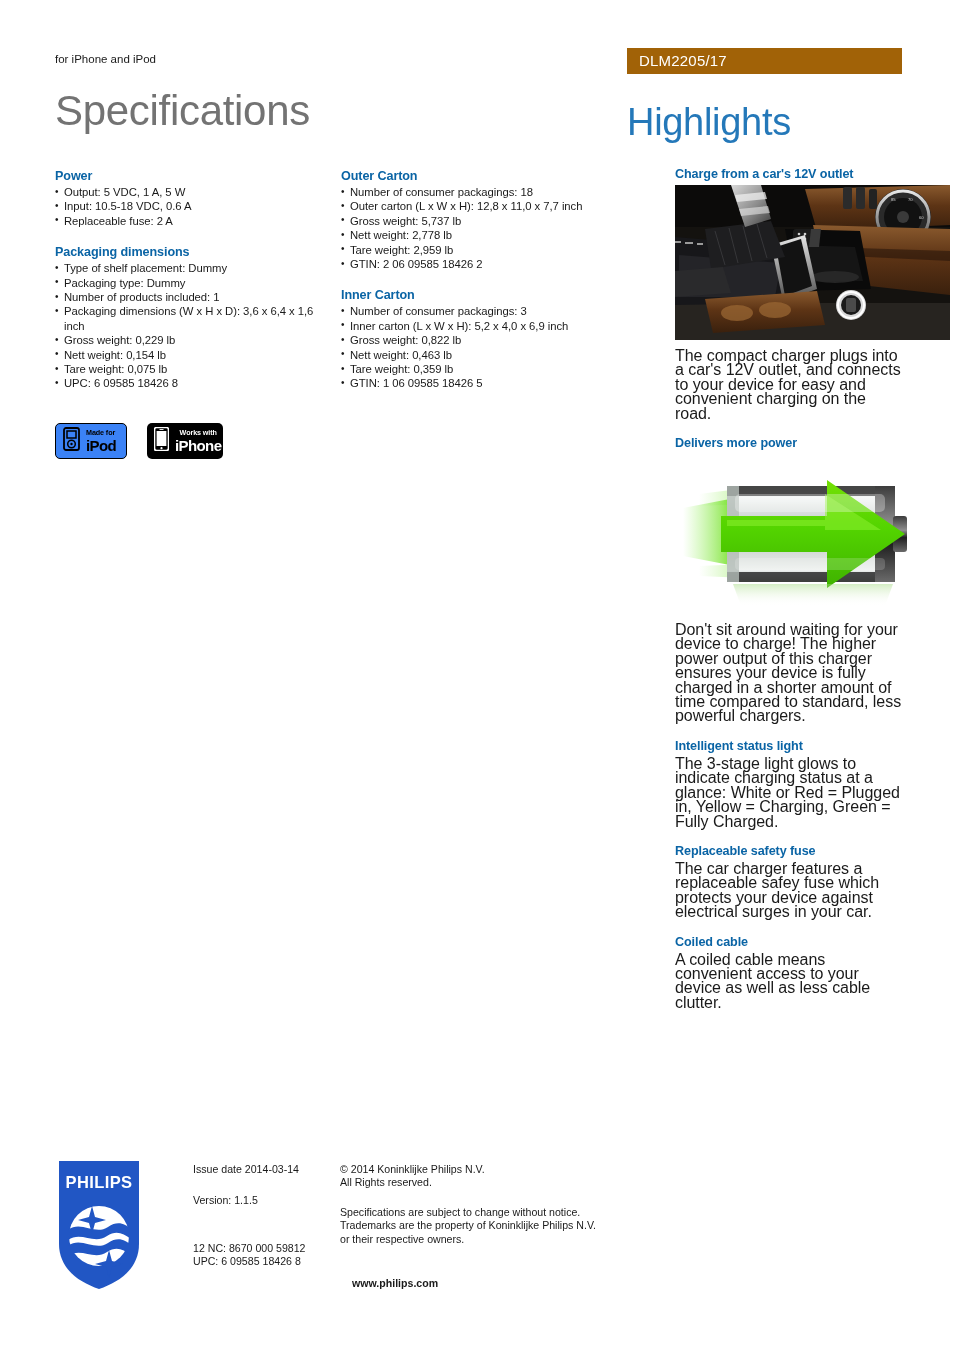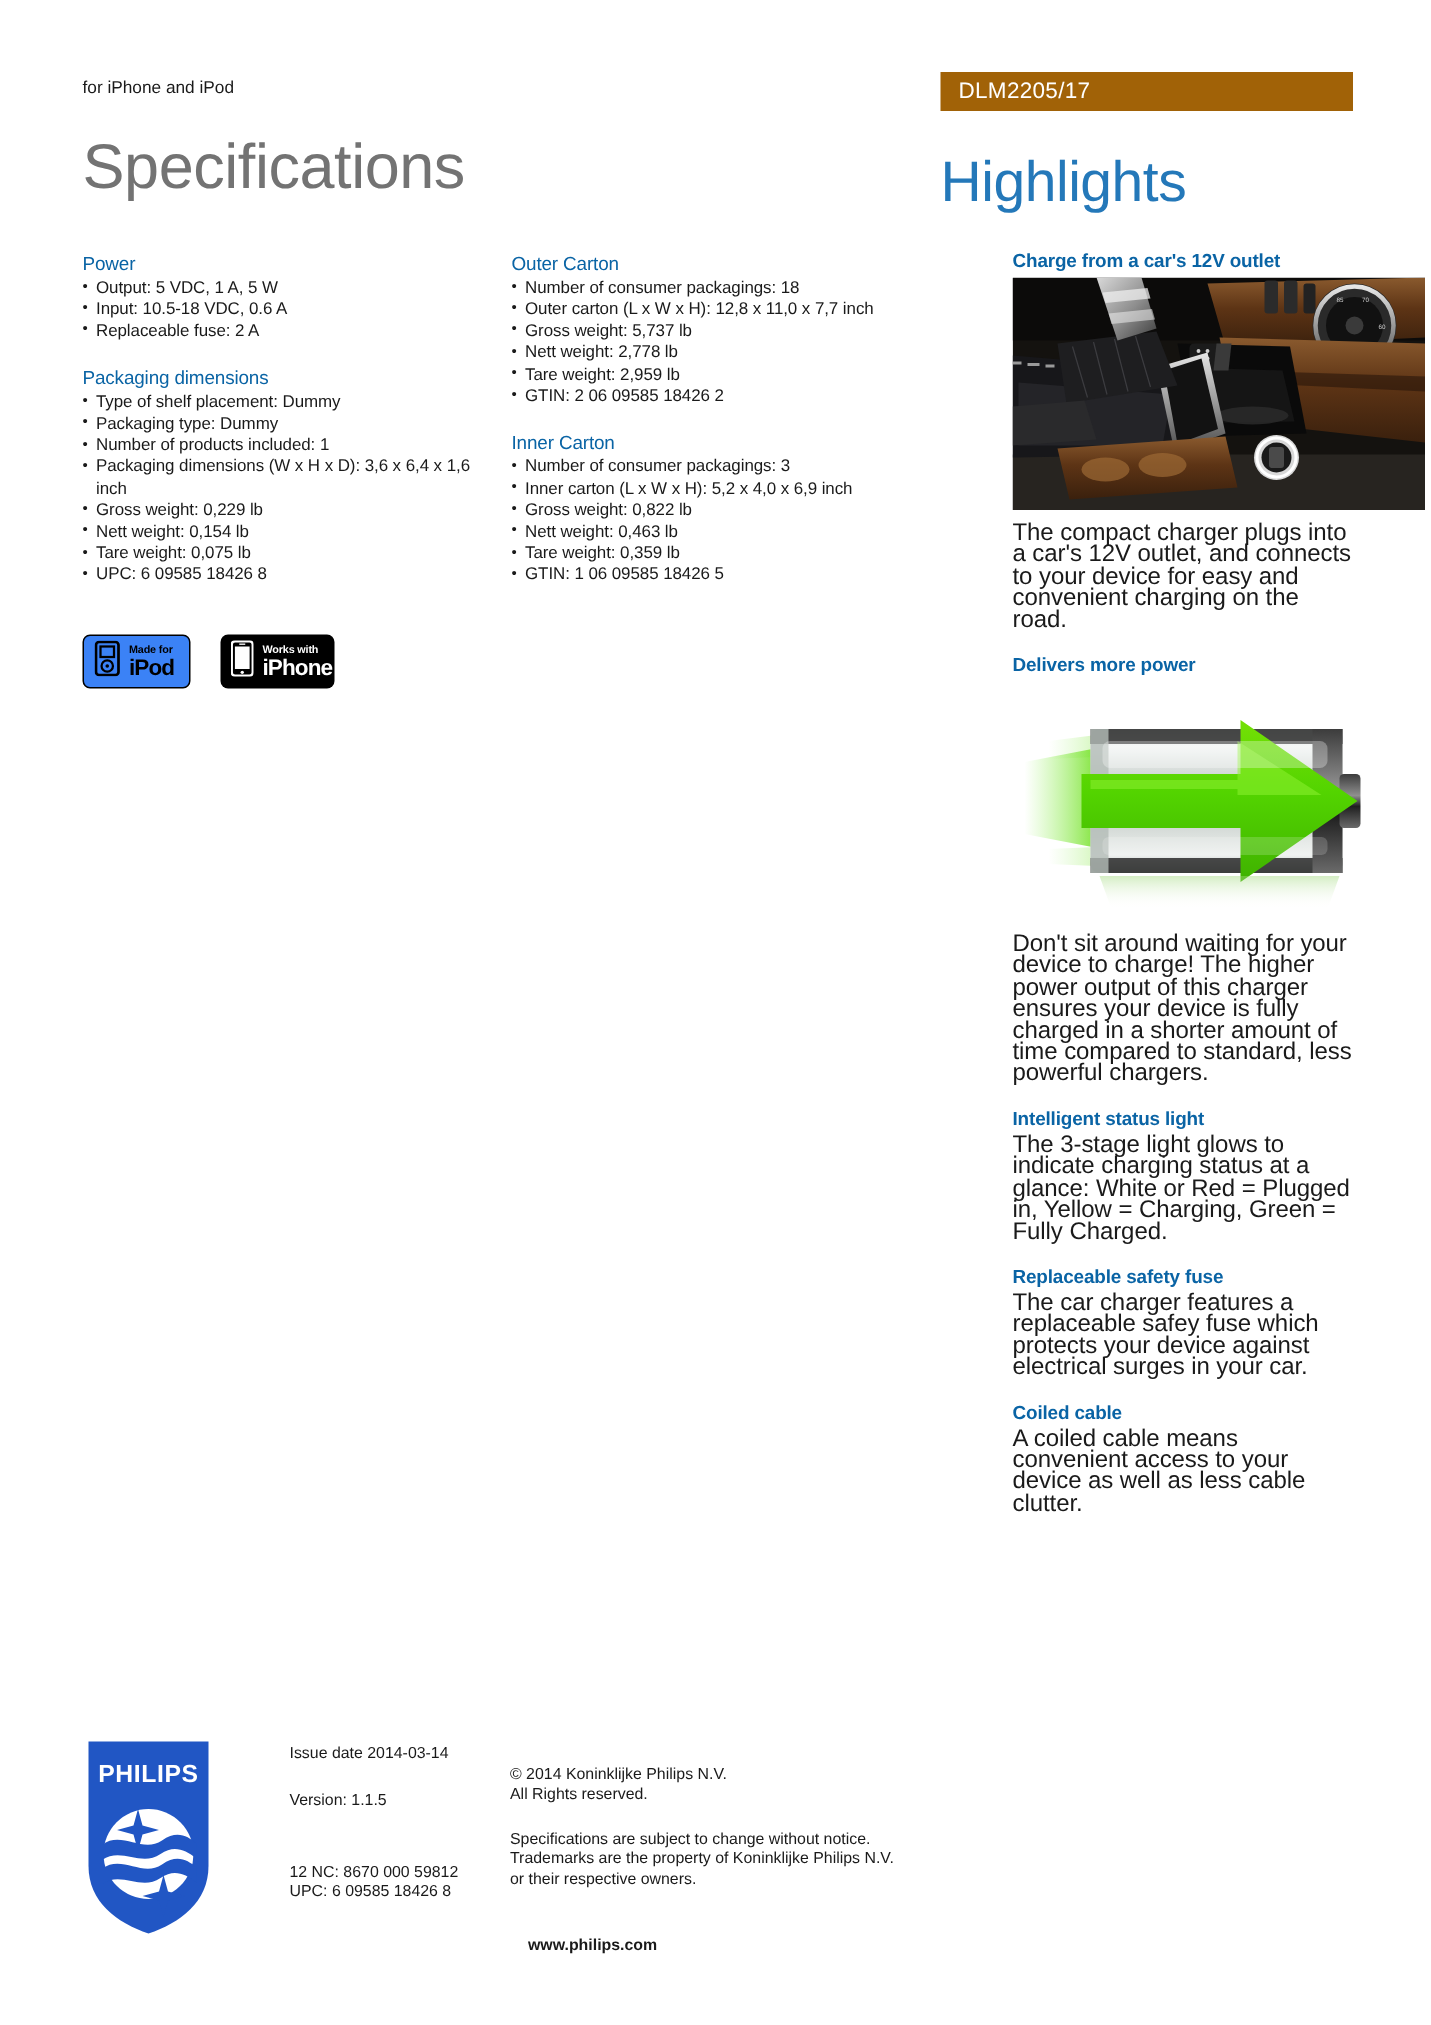--- a/index.html
+++ b/index.html
@@ -52,21 +52,21 @@
   .spec-col {
     position: absolute;
     top: 0;
   }
   .spec-col.c1 { left: 0px; width: 275px; }
   .spec-col.c2 { left: 286px; width: 290px; }
 
   .spec-group { margin-bottom: 16px; }
   .spec-head {
     color: #0a64a5;
-    font-weight: normal;
+    font-weight: bold;
     font-size: 12.6px;
     line-height: 16px;
     margin-bottom: 1px;
     letter-spacing: -0.1px;
   }
   .spec-list {
     list-style: none;
     margin: 0;
     padding: 0;
   }
@@ -106,20 +106,21 @@
   .badge.ipod {
     border: 1.6px solid #000;
     border-radius: 5px;
     background: #3b82f6;
     width: 72px;
   }
   .badge.iphone {
     background: #000;
     border-radius: 5px;
     width: 76px;
+    text-align: center;
   }
   .badge .dev {
     flex: 0 0 auto;
   }
   .badge .txt {
     line-height: 1;
   }
   .badge .small {
     display: block;
     font-size: 7.2px;
@@ -217,21 +218,21 @@
     left: 193px;
     top: 8px;
     width: 140px;
     font-size: 10.6px;
     line-height: 13.4px;
     color: #1a1a1a;
   }
   .foot-col-b {
     position: absolute;
     left: 340px;
-    top: 22px;
+    top: 8px;
     width: 300px;
     font-size: 10.6px;
     line-height: 13.4px;
     color: #1a1a1a;
   }
   .fgap-1 { margin-top: 18px; }
   .fgap-2 { margin-top: 34px; }
   .fgap-b1 { margin-top: 16px; }
   .fgap-b2 { margin-top: 31px; margin-left: 12px; }
   .bold { font-weight: bold; }

